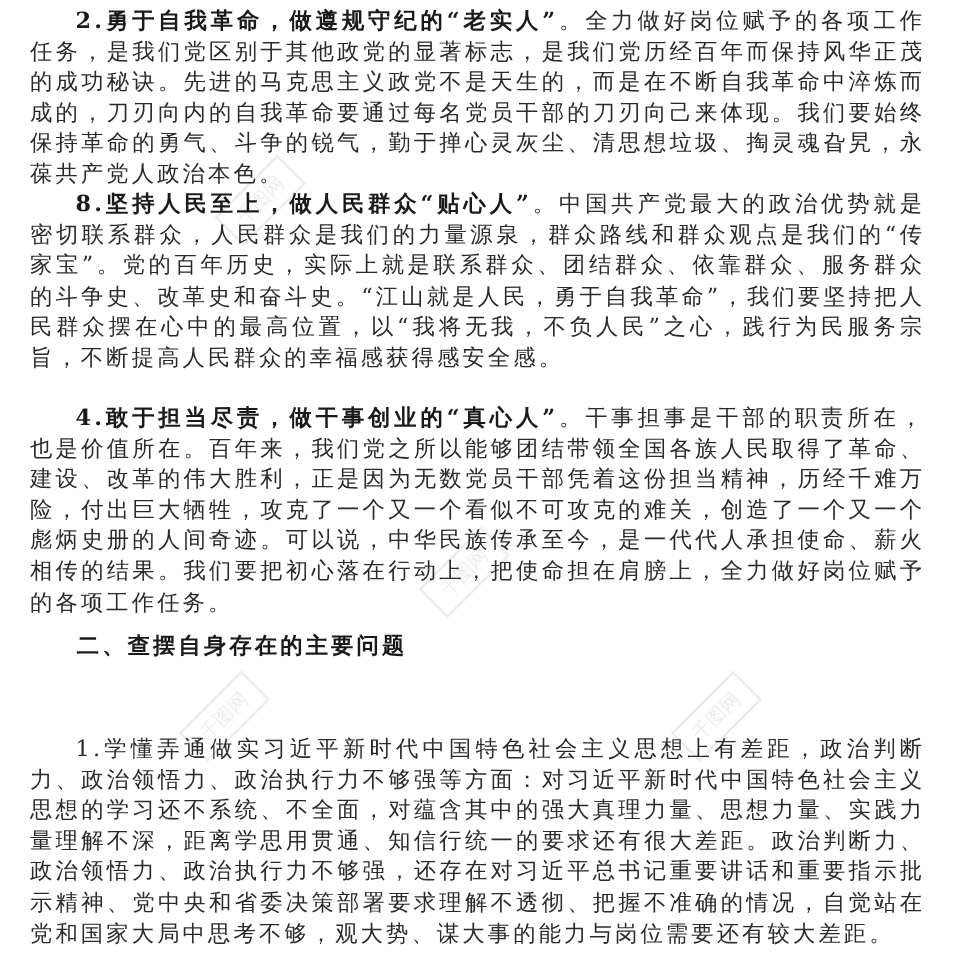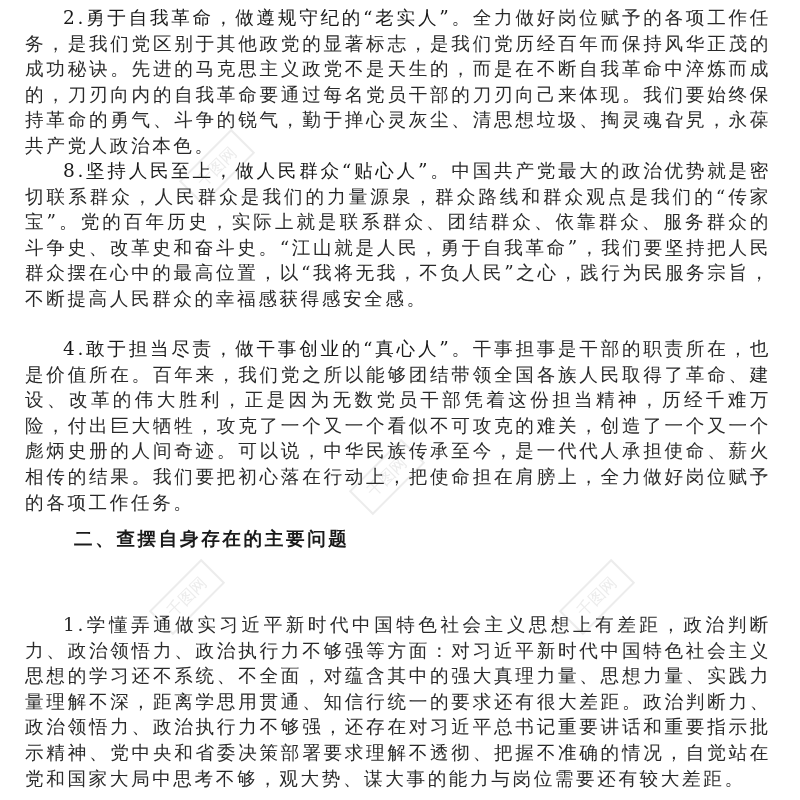--- a/index.html
+++ b/index.html
@@ -2,23 +2,23 @@
 <html><head>
 <meta charset="utf-8">
 <style>
   html, body { margin: 0; padding: 0; background: #ffffff; }
   body { width: 800px; height: 800px; overflow: hidden; position: relative;
          font-family: "DejaVu Serif", "Liberation Serif", serif; color: #2a2a2a; }
   .page { position: absolute; left: 0; top: 0; width: 800px; height: 800px; }
   .para { position: absolute; left: 25px; width: 746px; font-size: 18.6px;
           line-height: 25.6px; letter-spacing: 2.6px; text-align: justify;
           text-align-last: left; margin: 0; word-break: break-all; }
-  .para .head { font-weight: normal; color: #1a1a1a; }
+  .para .head { font-weight: bold; color: #1a1a1a; }
   .indent { text-indent: 38px; }
-  .section { position: absolute; left: 74px; font-size: 18.6px; font-weight: bold;
+  .section { position: absolute; left: 64px; font-size: 18.6px; font-weight: bold;
              letter-spacing: 2.6px; color: #1a1a1a; line-height: 26px; text-align: center; }
   .watermark { position: absolute; width: 70px; height: 30px; border: 2px solid rgba(200,200,200,0.35);
                transform: rotate(-45deg); color: rgba(200,200,200,0.35); font-size: 16px;
                text-align: center; line-height: 30px; font-family: "DejaVu Sans", sans-serif; }
 </style>
 </head>
 <body>
 
 <div class="page">
 

